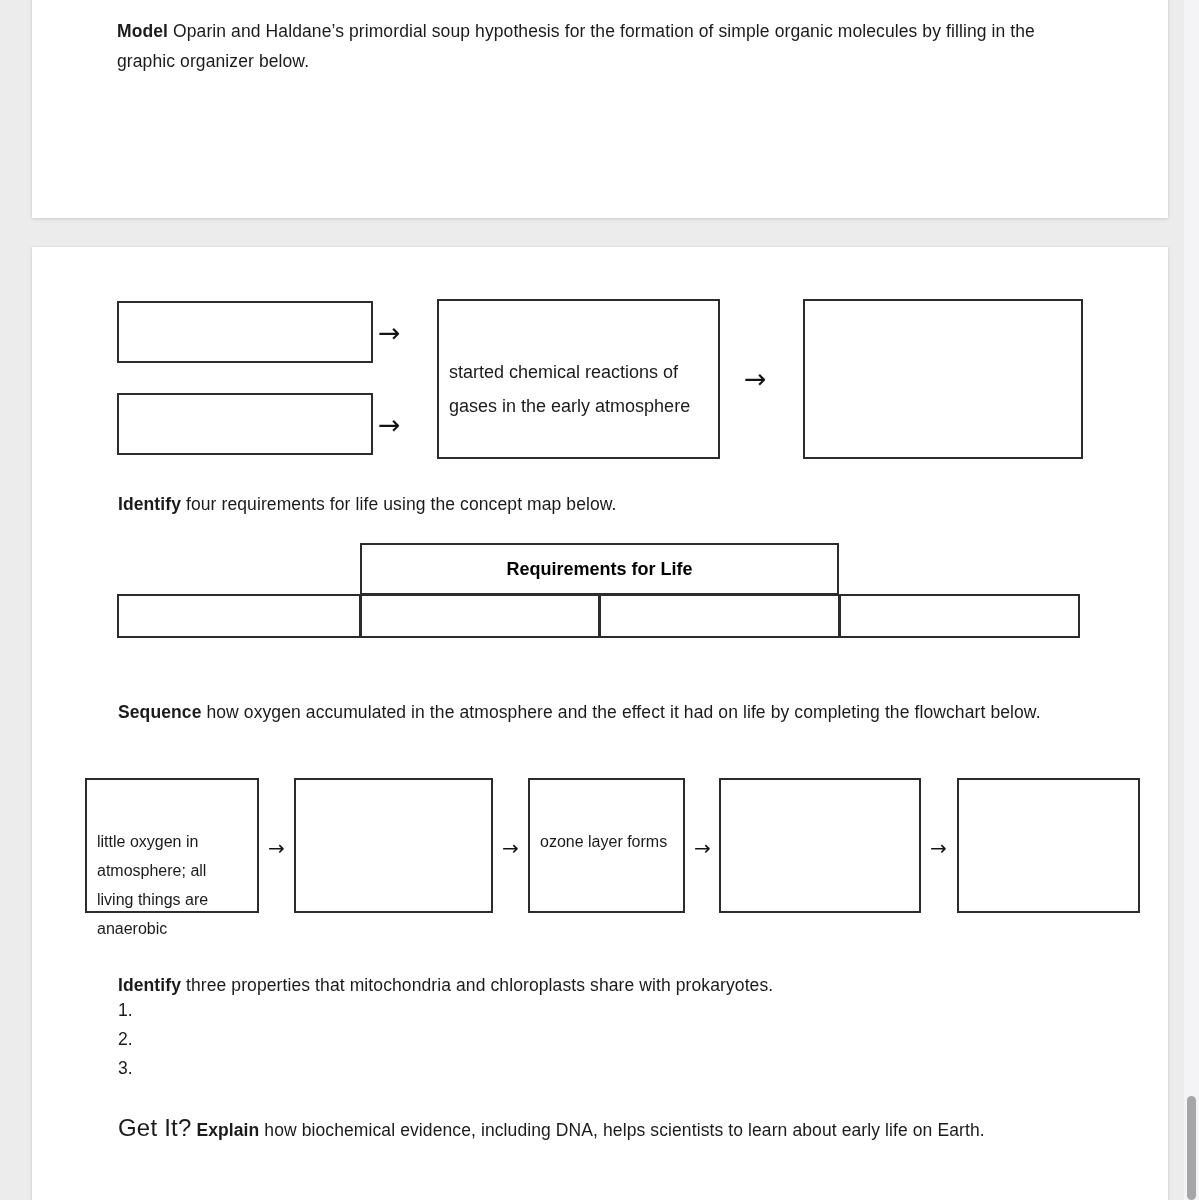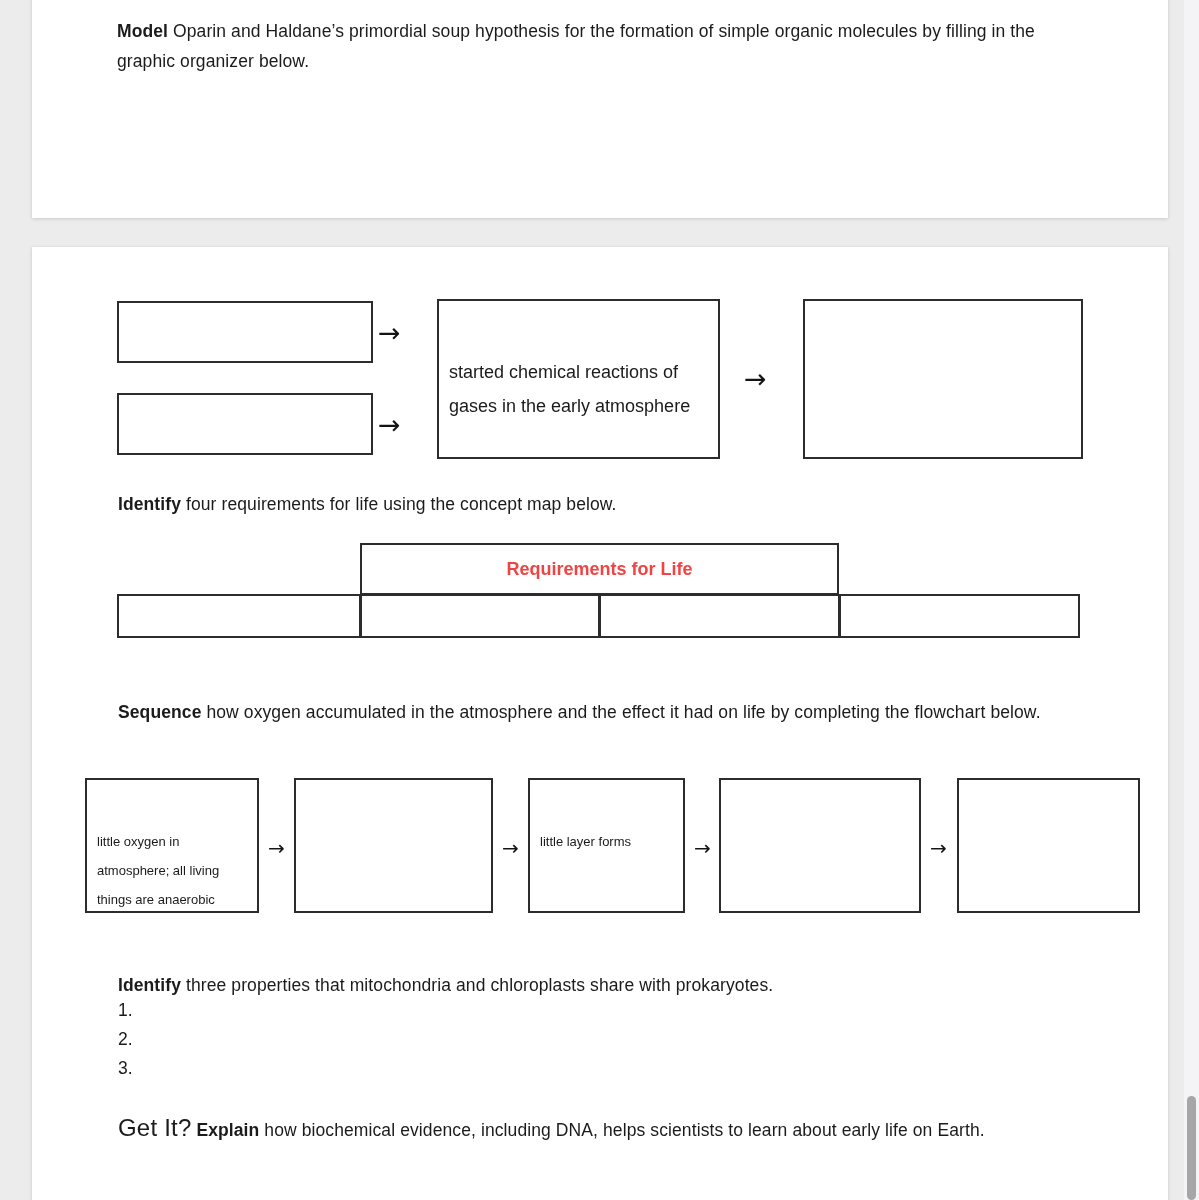--- a/index.html
+++ b/index.html
@@ -50,42 +50,42 @@
     border: 2px solid #2c2c2c;
   }
   .box .boxtext {
     display: block;
     padding: 8px 10px 0 10px;
     font-size: 18px;
     line-height: 34px;
     color: #1b1b1b;
     margin-top: 46px;
   }
-  .box.sm .boxtext { line-height: 29px; font-size: 13px; padding-top: 1px; }
+  .box.sm .boxtext { line-height: 29px; font-size: 16px; padding-top: 1px; }
 
   .arrow {
     position: absolute;
     font-size: 27px;
     line-height: 1;
     color: #141414;
     font-family: "DejaVu Sans", sans-serif;
   }
   .arrow.small { font-size: 20px; }
 
   
   .cm-title {
     position: absolute;
     border: 2px solid #2c2c2c;
     background: #fff;
     display: flex;
     align-items: center;
     justify-content: center;
     font-size: 18px;
     font-weight: bold;
-    color: #ef4444;
+    color: #000000;
   }
   .cm-cell {
     position: absolute;
     border: 2px solid #2c2c2c;
     background: #fff;
   }
 
   
   .numitem {
     position: absolute;
@@ -168,21 +168,21 @@
 
     <div class="arrow small" style="left: 236px; top: 591px;">→</div>
 
     <div class="box sm" style="left: 262px; top: 531px; width: 199px; height: 135px;">
       <span class="boxtext"></span>
     </div>
 
     <div class="arrow small" style="left: 470px; top: 591px;">→</div>
 
     <div class="box sm" style="left: 496px; top: 531px; width: 157px; height: 135px;">
-      <span class="boxtext">little layer forms</span>
+      <span class="boxtext">ozone layer forms</span>
     </div>
 
     <div class="arrow small" style="left: 662px; top: 591px;">→</div>
 
     <div class="box sm" style="left: 687px; top: 531px; width: 202px; height: 135px;">
       <span class="boxtext"></span>
     </div>
 
     <div class="arrow small" style="left: 898px; top: 591px;">→</div>
 

